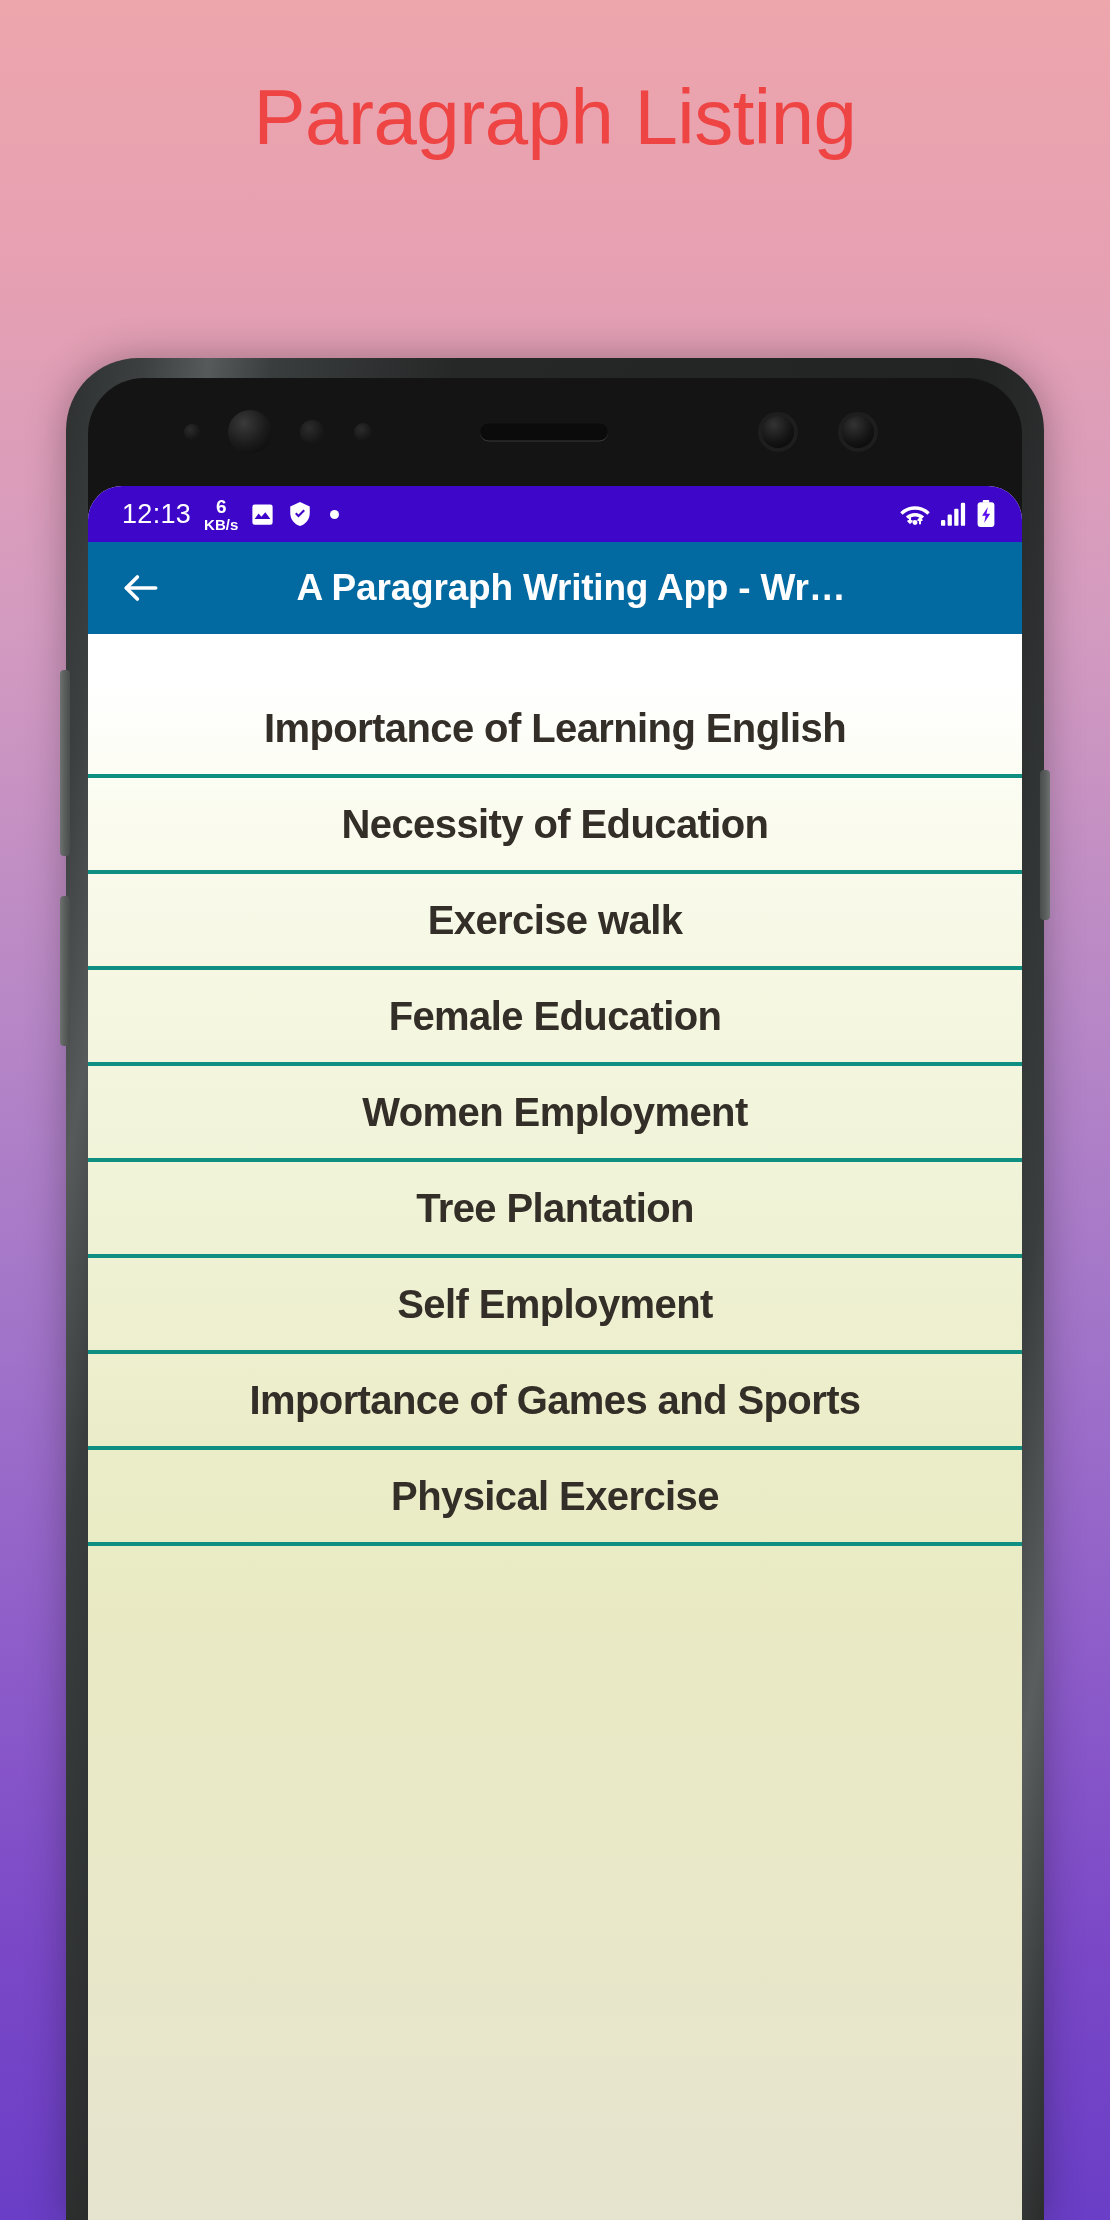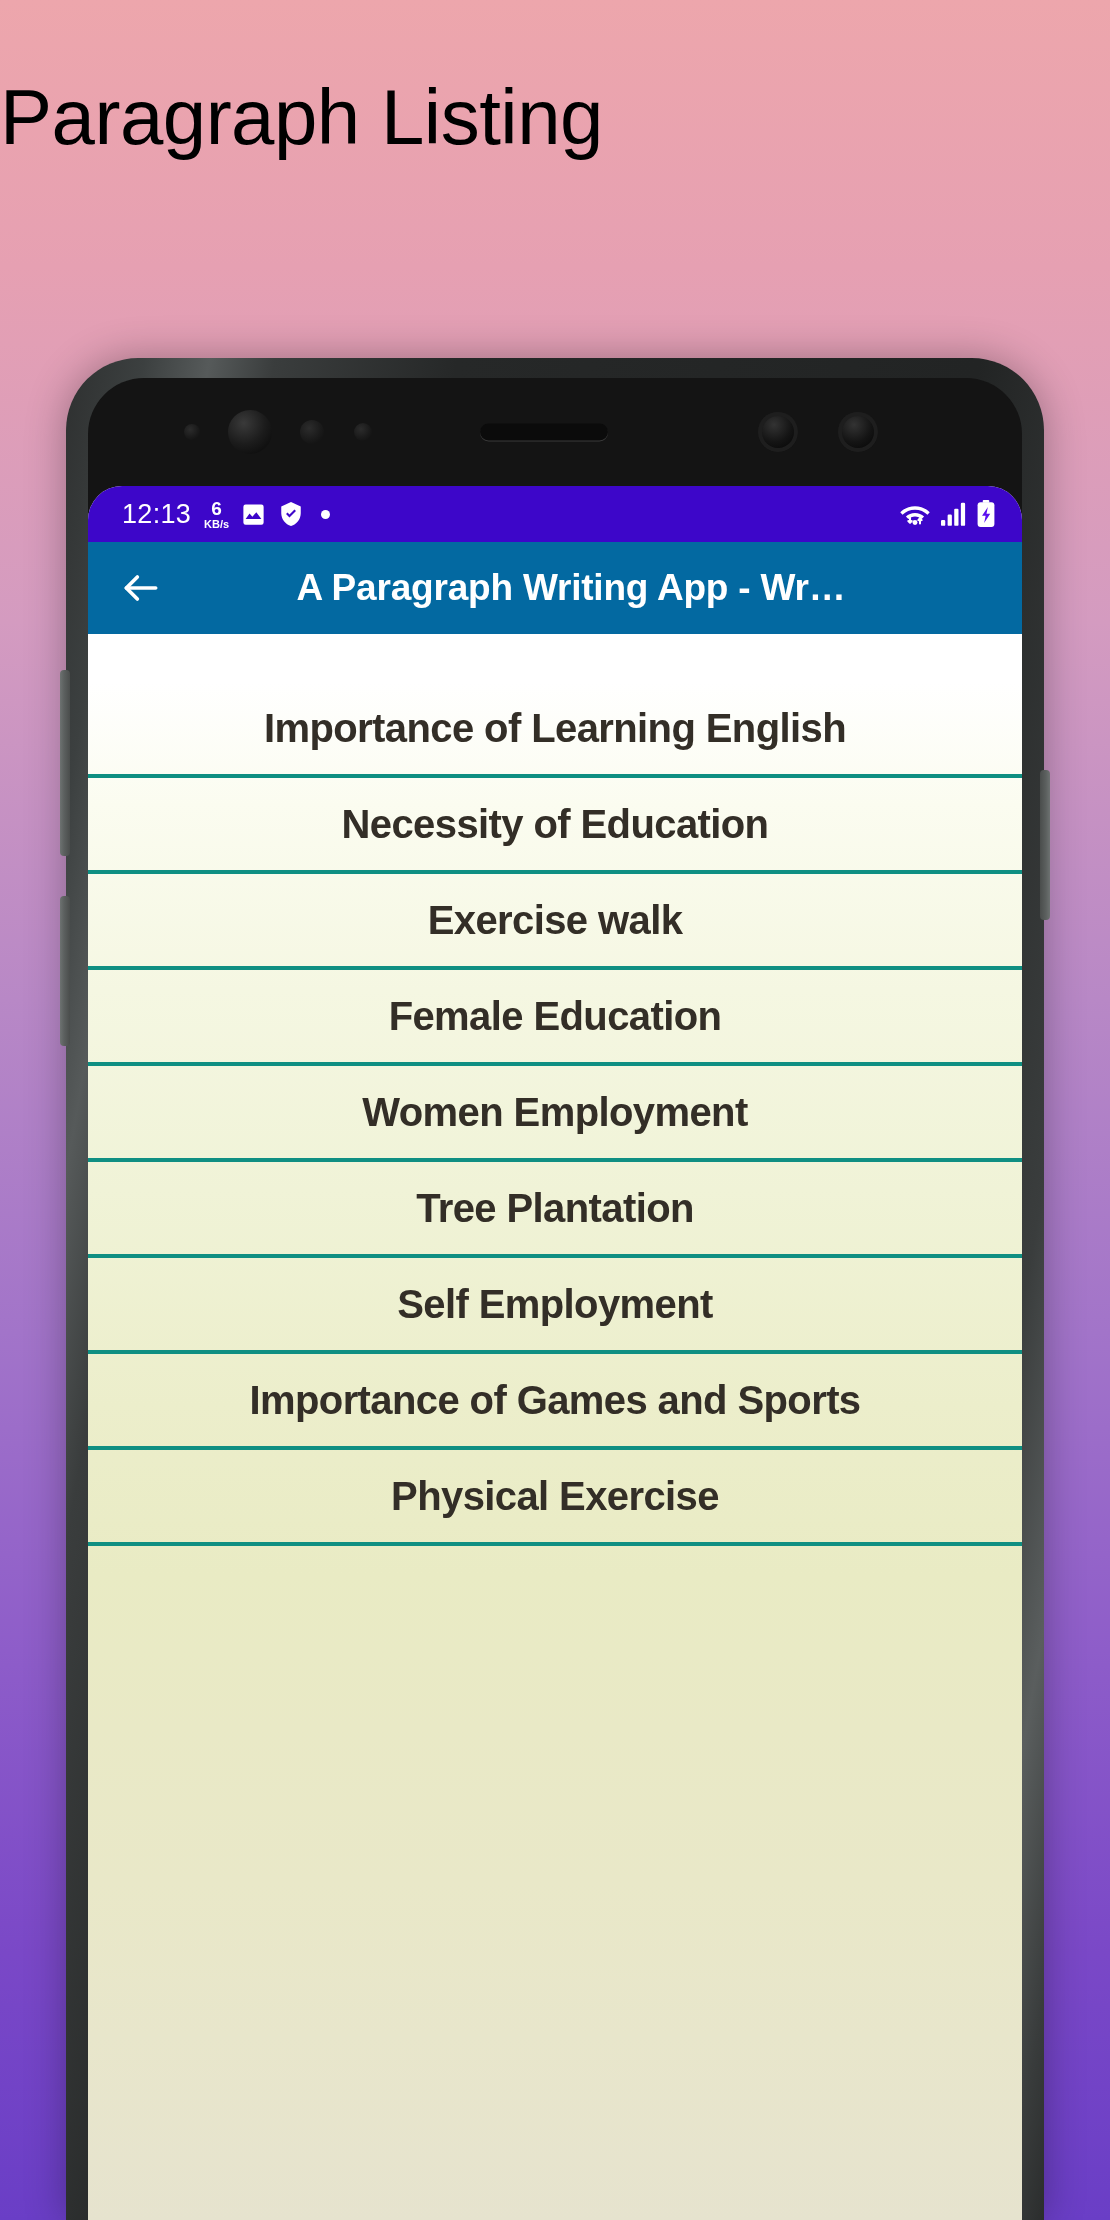--- a/index.html
+++ b/index.html
@@ -18,23 +18,24 @@
       #8d5cc9 75%,
       #7a48c7 88%,
       #6a3ec6 100%);
     position:relative;
   }
 
   
   .page-heading {
     position:absolute;
     top:78px; left:0; right:0;
+    text-align:center;
     font-size:78px;
     font-weight:400;
-    color:#000000;
+    color:#ef4444;
     letter-spacing:-0.5px;
     line-height:1.0;
   }
 
   
   .device {
     position:absolute;
     left:66px;
     top:358px;
     width:978px;
@@ -111,21 +112,21 @@
     color:#fff;
     flex:0 0 auto;
   }
   .sb-left { display:flex; align-items:center; gap:11px; }
   .sb-time { font-size:27px; font-weight:500; letter-spacing:0.3px; }
   .sb-netspeed {
     display:flex; flex-direction:column; align-items:center;
     line-height:1; margin-left:2px;
   }
   .sb-netspeed .n { font-size:19px; font-weight:700; }
-  .sb-netspeed .u { font-size:11px; font-weight:700; margin-top:1px; }
+  .sb-netspeed .u { font-size:15px; font-weight:700; margin-top:1px; }
   .sb-spacer { flex:1; }
   .sb-right { display:flex; align-items:center; gap:9px; }
   .ic { display:block; }
   .dot-ic { width:9px; height:9px; border-radius:50%; background:#fff; margin-left:6px; }
 
   
   .app-bar {
     height:92px;
     background:#0369a1;
     display:flex;

